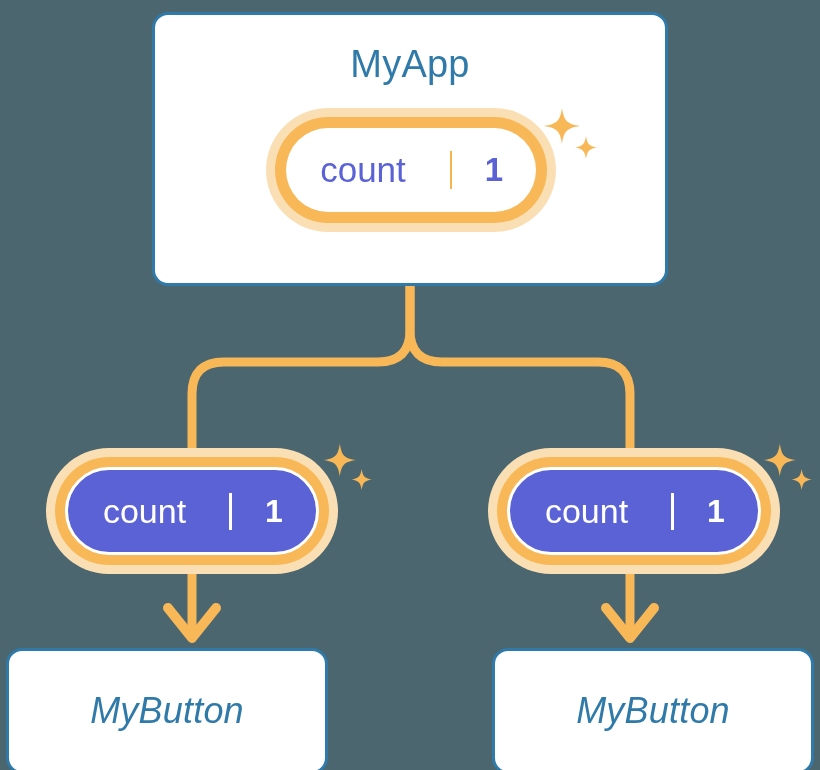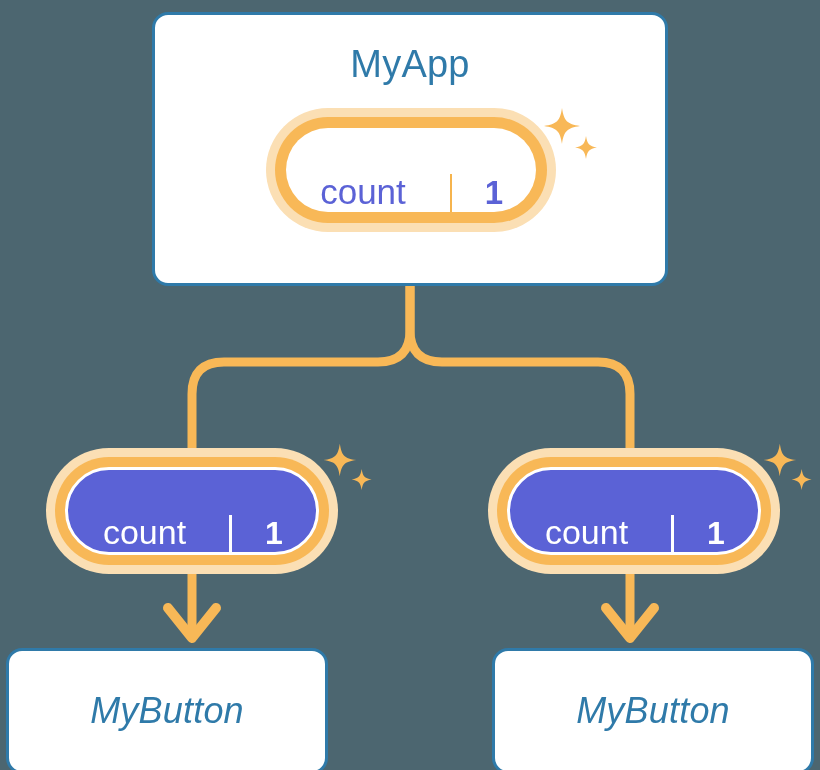--- a/index.html
+++ b/index.html
@@ -100,21 +100,21 @@
     bottom: 9px;
     background: #f8b857;
     border-radius: 999px;
   }
 
   
   .pill-body {
     position: absolute;
     border-radius: 999px;
     display: flex;
-    align-items: flex-end;
+    align-items: center;
     overflow: hidden;
   }
 
   .pill-cell {
     display: flex;
     align-items: center;
     justify-content: center;
     white-space: nowrap;
   }
   .pill-key { flex: 1 1 auto; }

